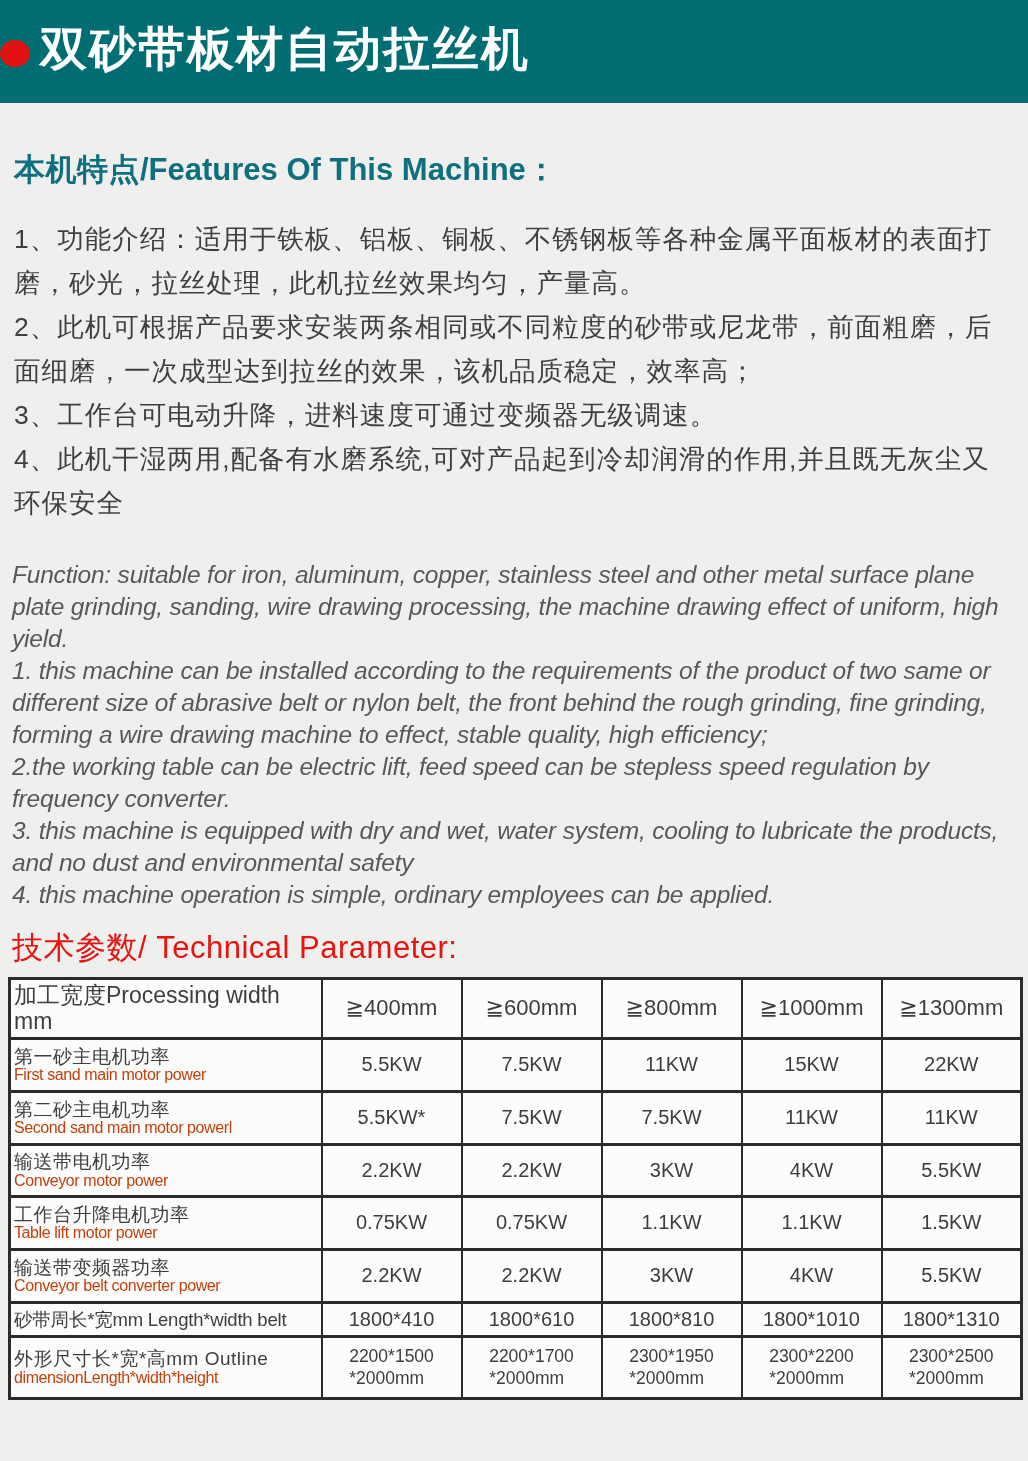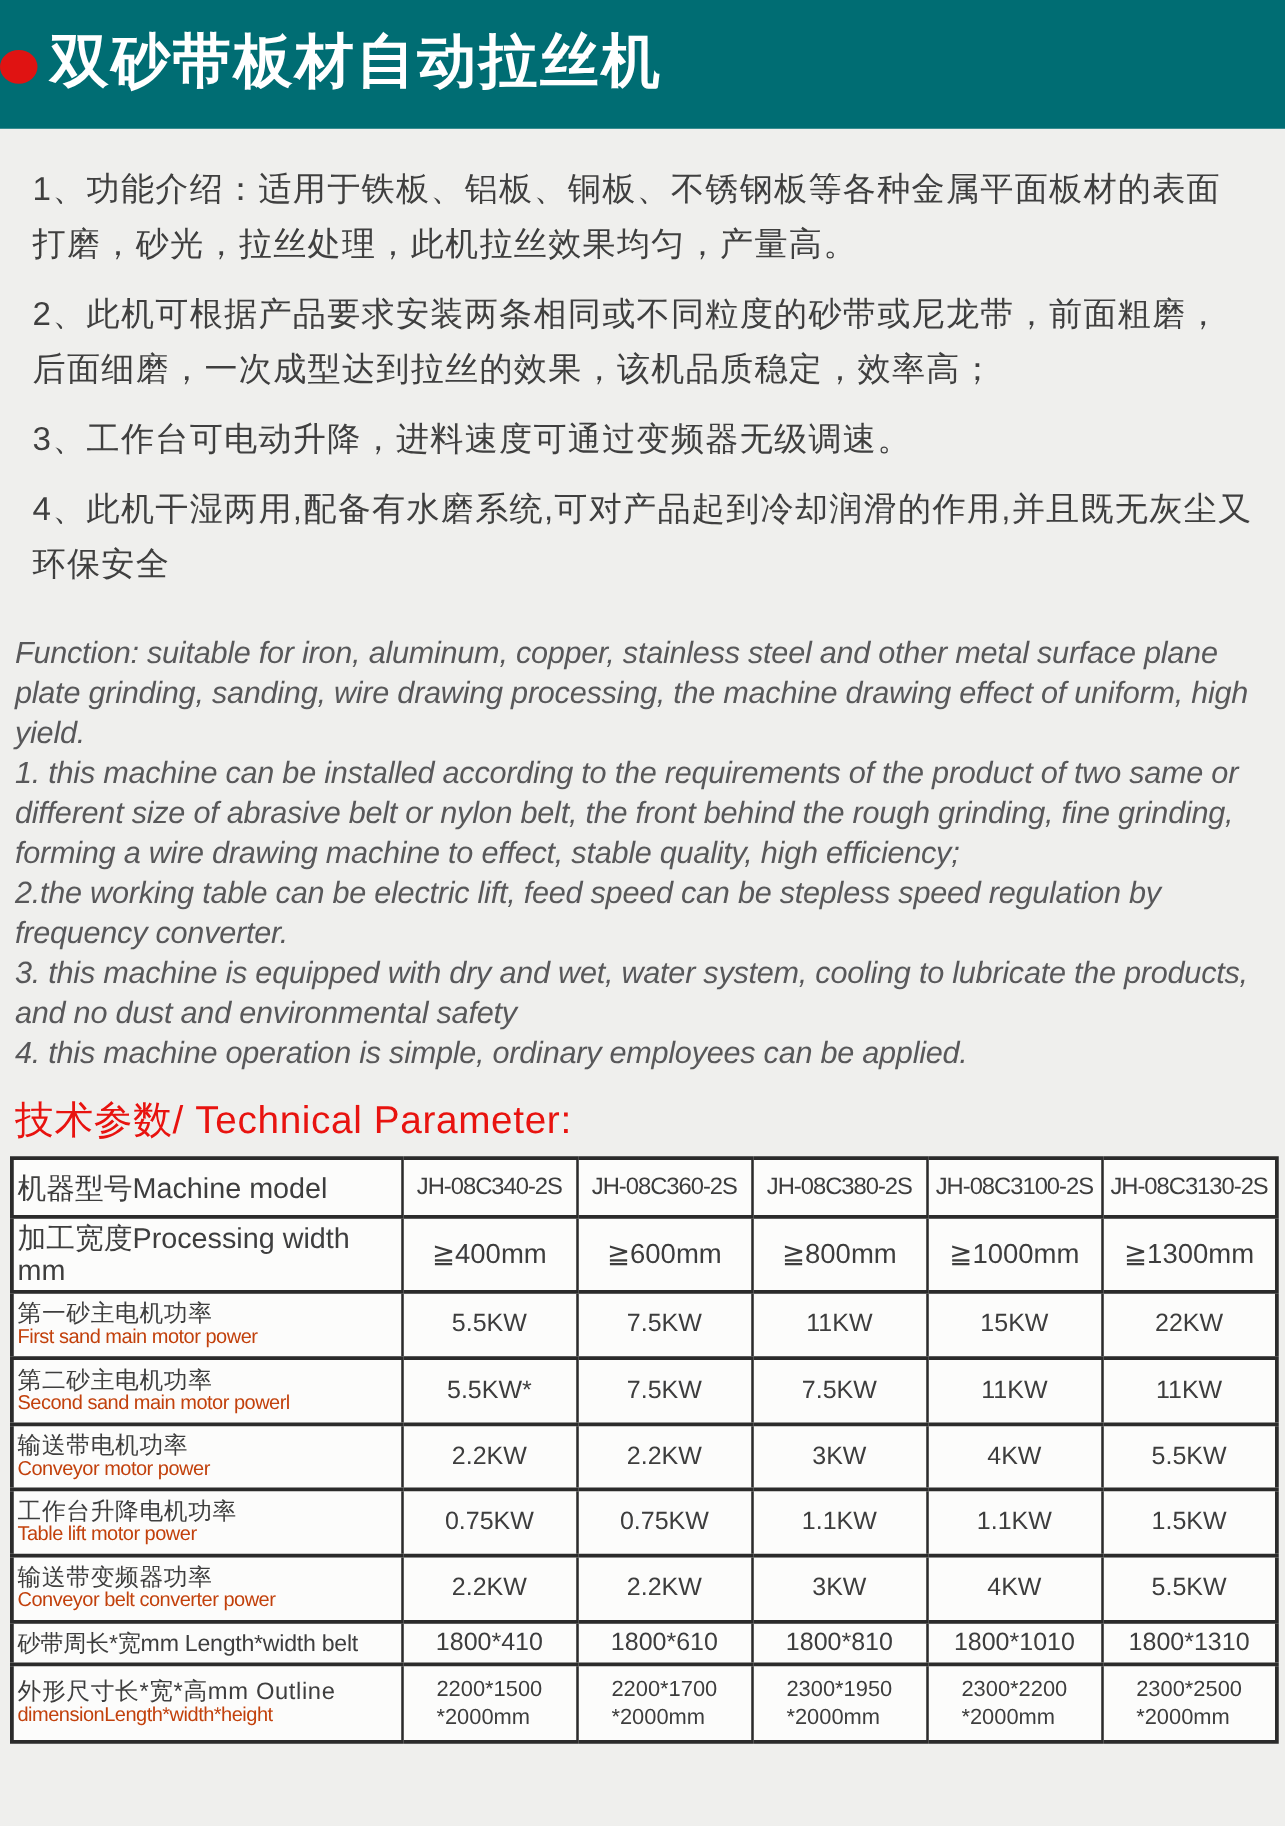--- a/index.html
+++ b/index.html
@@ -13,21 +13,21 @@
     height:103px;background:#006d73;display:flex;align-items:center;
     padding-left:0;box-sizing:border-box;
   }
   .red-dot{width:30px;height:27px;border-radius:50%;background:#e01312;margin-right:10px;margin-top:4px;flex:0 0 auto;}
   .banner-title{color:#ffffff;font-size:47px;font-weight:700;letter-spacing:2px;line-height:1;margin-top:-6px;}
   
   .features-heading{margin:46px 0 0 14px;font-size:31px;font-weight:700;color:#0e6f7e;letter-spacing:0.5px;}
   .features-heading .en{letter-spacing:0px;}
   
   .zh-list{margin:26px 12px 0 14px;font-size:26.5px;color:#3f3f3f;line-height:44px;letter-spacing:1px;}
-  .zh-list p{margin:12px;}
+  .zh-list p{margin:0;}
   
   .en-block{margin:34px 10px 0 12px;font-size:24.5px;color:#58585a;line-height:32px;letter-spacing:-0.2px;}
   .en-block p{margin:0;font-style:italic;}
   
   .tech-heading{margin:16px 0 8px 12px;font-size:31px;font-weight:400;color:#e8130f;letter-spacing:0.5px;}
   
   table.spec{border-collapse:collapse;table-layout:fixed;margin:0 8px;width:1012px;border:3px solid #2b2b2b;}
   table.spec td{
     border-style:solid;border-color:#2b2b2b;border-width:3px 2px;
     background:#fcfcfb;padding:2px 3px;overflow:hidden;
@@ -46,20 +46,23 @@
 </head>
 <body>
 
 <div class="page">
 
   <div class="banner">
     <span class="red-dot"></span>
     <span class="banner-title">双砂带板材自动拉丝机</span>
   </div>
 
+  <div class="features-heading">
+    <span class="zh">本机特点</span><span class="en">/Features Of This Machine：</span>
+  </div>
 
   <div class="zh-list">
     <p>1、功能介绍：适用于铁板、铝板、铜板、不锈钢板等各种金属平面板材的表面打磨，砂光，拉丝处理，此机拉丝效果均匀，产量高。</p>
     <p>2、此机可根据产品要求安装两条相同或不同粒度的砂带或尼龙带，前面粗磨，后面细磨，一次成型达到拉丝的效果，该机品质稳定，效率高；</p>
     <p>3、工作台可电动升降，进料速度可通过变频器无级调速。</p>
     <p>4、此机干湿两用,配备有水磨系统,可对产品起到冷却润滑的作用,并且既无灰尘又环保安全</p>
   </div>
 
   <div class="en-block">
     <p>Function: suitable for iron, aluminum, copper, stainless steel and other metal surface plane plate grinding, sanding, wire drawing processing, the machine drawing effect of uniform, high yield.</p>
@@ -76,31 +79,20 @@
   <table class="spec">
     <colgroup>
       <col style="width:312px">
         <col style="width:140px">
         <col style="width:140px">
         <col style="width:140px">
         <col style="width:140px">
         <col style="width:140px">
     </colgroup>
     <tbody>
-      <tr class="models big" style="height:47px">
-        <td class="lbl">
-          <div class="lbl-zh">机器型号Machine model</div>
-          <div class="lbl-en"></div>
-        </td>
-        <td class="val">JH-08C340-2S</td>
-        <td class="val">JH-08C360-2S</td>
-        <td class="val">JH-08C380-2S</td>
-        <td class="val">JH-08C3100-2S</td>
-        <td class="val">JH-08C3130-2S</td>
-      </tr>
       <tr class="widthrow big" style="height:48px">
         <td class="lbl">
           <div class="lbl-zh">加工宽度Processing width mm</div>
           <div class="lbl-en"></div>
         </td>
         <td class="val">≧400mm</td>
         <td class="val">≧600mm</td>
         <td class="val">≧800mm</td>
         <td class="val">≧1000mm</td>
         <td class="val">≧1300mm</td>

